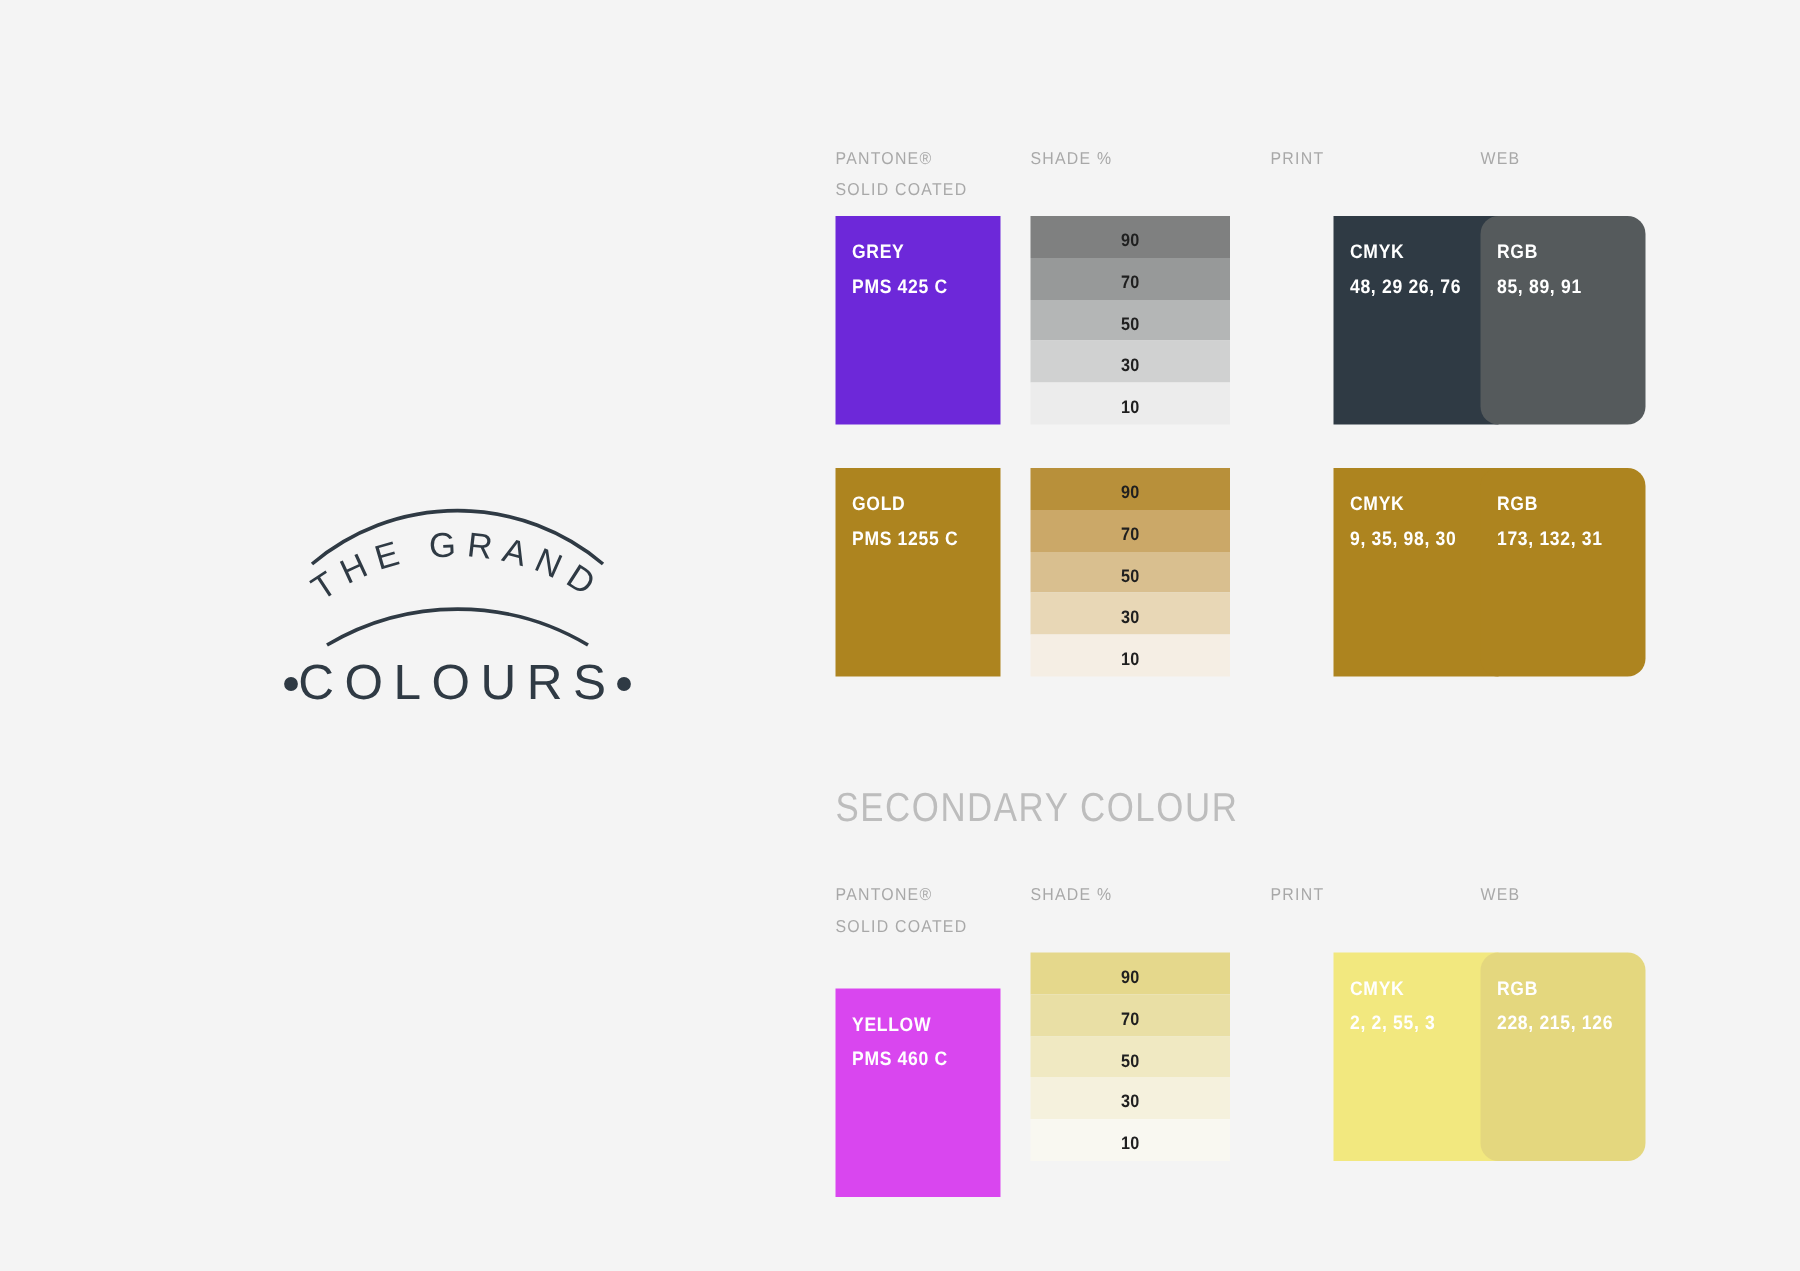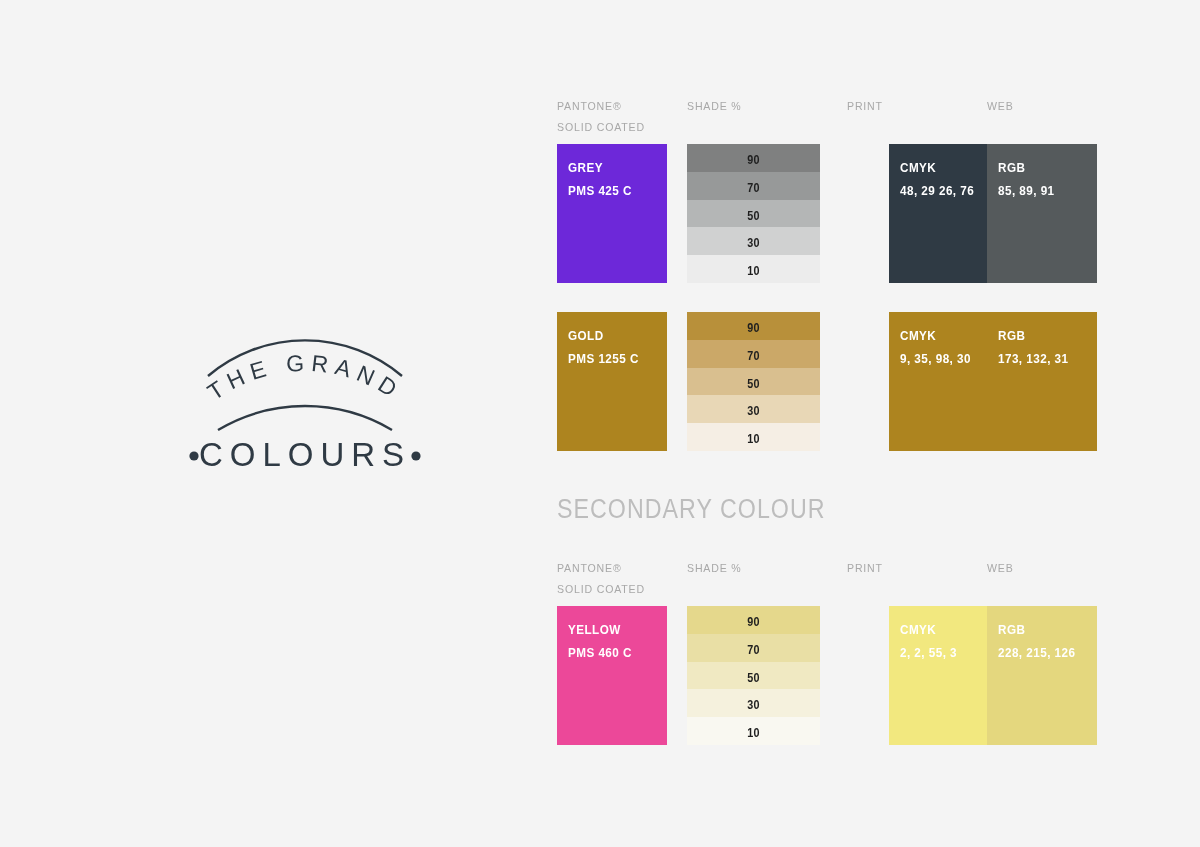--- a/index.html
+++ b/index.html
@@ -30,21 +30,21 @@
   #palette-area {
     position: absolute;
     left: 557px;
     top: 0;
     width: 560px;
     height: 847px;
   }
 
   .section { position: absolute; left: 0; width: 560px; }
   #section-primary   { top: 96px; }
-  #section-secondary { top: 494px; }
+  #section-secondary { top: 523px; }
 
   .section-title {
     font-size: 27px;
     letter-spacing: 1.2px;
     color: #bdbdbd;
     font-weight: 400;
     margin: 0 0 33px 0;
     font-family: "Liberation Sans", sans-serif;
     font-stretch: condensed;
     transform: scaleX(0.86);
@@ -83,21 +83,21 @@
 
   .swatch {
     position: absolute;
     top: 0;
     height: 139px;
     box-sizing: border-box;
   }
   .sw-pantone { left: 0px;   width: 110px; }
   .sw-shades  { left: 130px; width: 133px; }
   .sw-print   { left: 291px; width: 110px; margin-left: 41px; }
-  .sw-web     { left: 430px; width: 110px; }
+  .sw-web     { left: 430px; width: 110px; border-radius: 12px; }
 
   .sw-label {
     position: absolute;
     left: 11px;
     top: 12px;
     color: #ffffff;
     font-size: 13px;
     line-height: 23px;
     letter-spacing: 0.5px;
     font-weight: bold;
@@ -242,21 +242,21 @@
 
     <div class="col-headers">
       <div class="col-head c0">PANTONE®
 SOLID COATED</div>
       <div class="col-head c1">SHADE %</div>
       <div class="col-head c2">PRINT</div>
       <div class="col-head c3">WEB</div>
     </div>
 
     <div class="swatch-row last">
-      <div class="swatch sw-pantone" style="background-color: #ec4899;">
+      <div class="swatch sw-pantone" style="background-color: #d946ef; margin-top: 24px;">
         <div class="sw-label">YELLOW
 PMS 460 C</div>
       </div>
       <div class="swatch sw-shades">
         <div class="shade-strip">
             <div class="shade-col" style="background-color: rgb(229, 216, 140);">
               <div class="shade-num">90</div>
             </div>
             <div class="shade-col" style="background-color: rgb(233, 223, 165);">
               <div class="shade-num">70</div>

